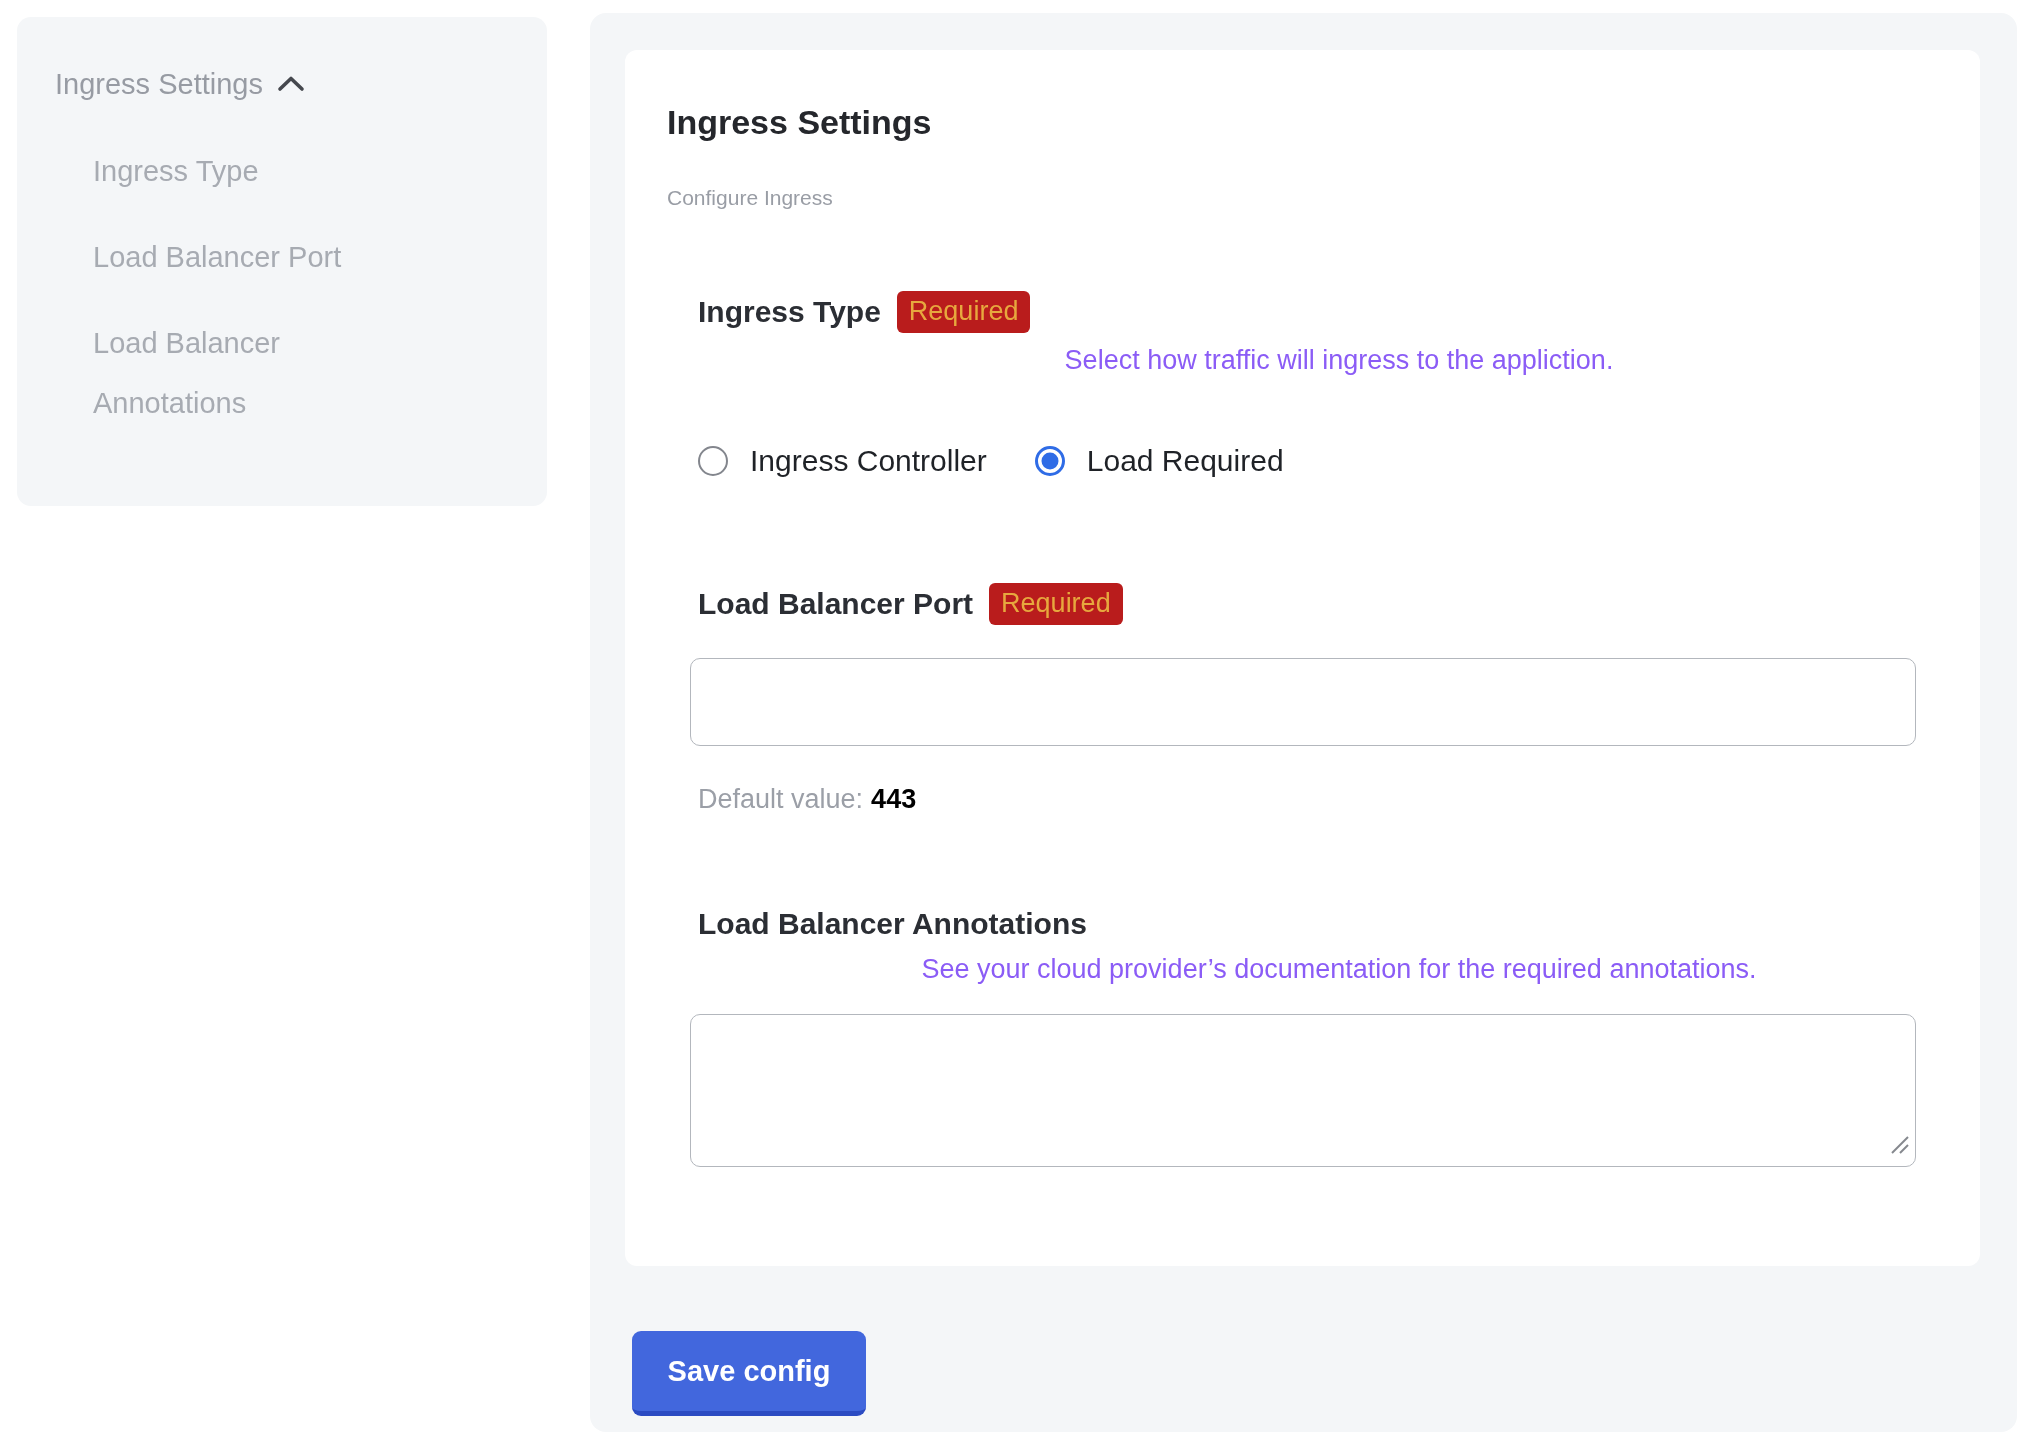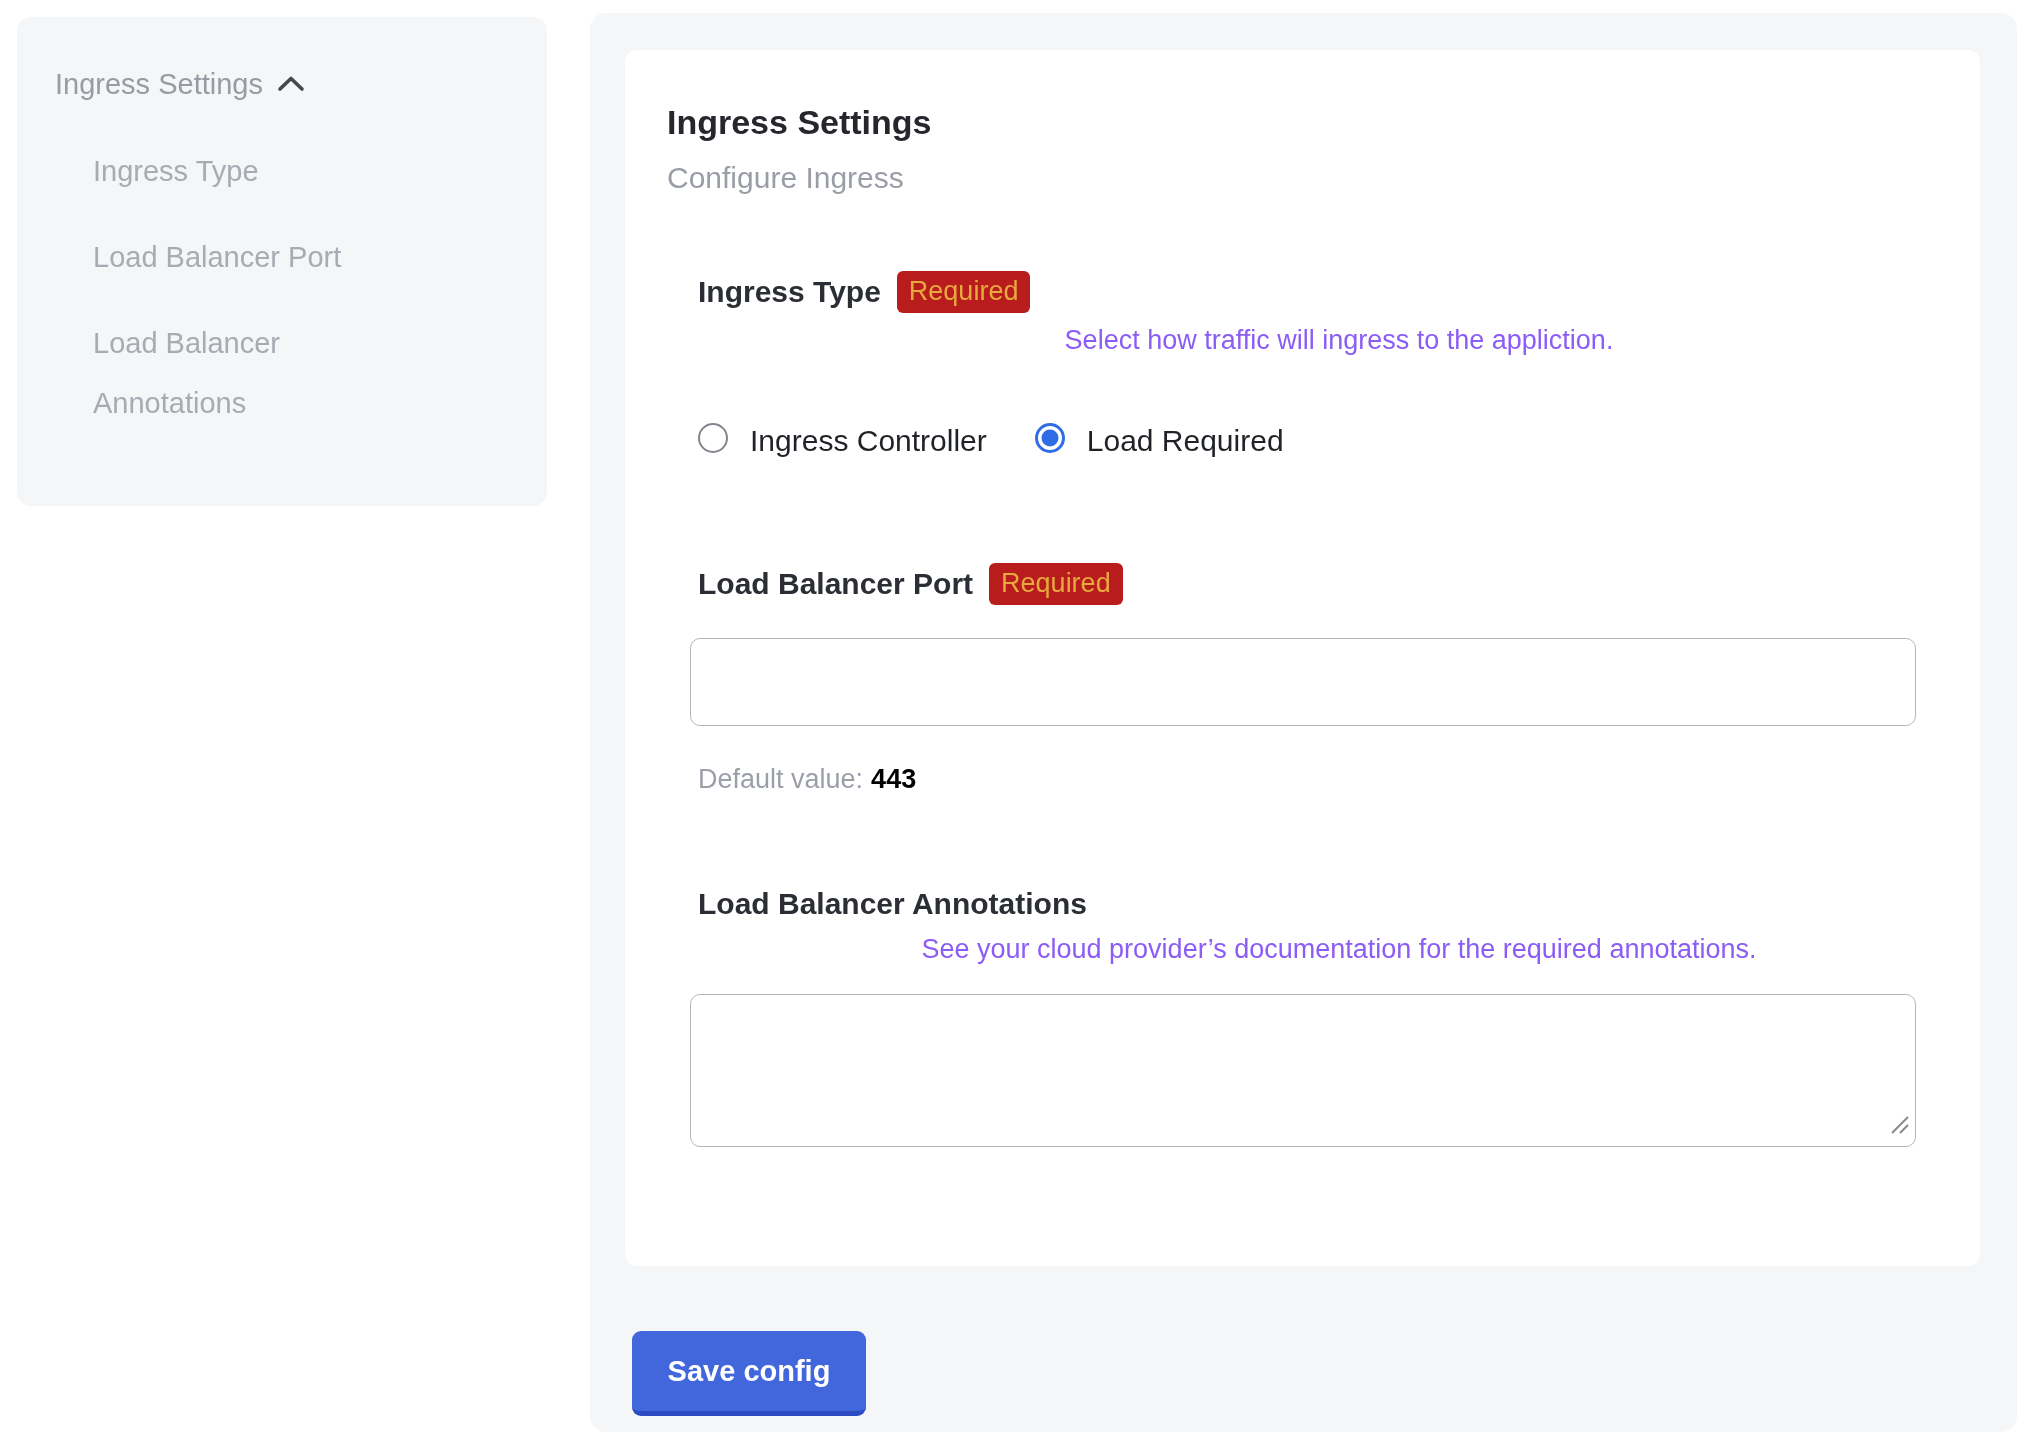--- a/index.html
+++ b/index.html
@@ -31,42 +31,42 @@
   }
   .card {
     position:absolute; left:35px; top:37px; width:1355px; height:1216px;
     background:#ffffff; border-radius:12px; padding-left:42px;
   }
   .card-title {
     margin-top:52px; font-size:34px; line-height:40px;
     font-weight:700; color:#25272c;
   }
   .card-subtitle {
-    margin-top:20px; font-size:30px; line-height:32px; color:#999da5;
+    margin-top:40px; font-size:21px; line-height:32px; color:#999da5;
   }
   .section { margin-left:31px; }
   .sec-heading-row { display:flex; align-items:center; gap:16px; }
   .sec-heading {
     font-size:30px; line-height:36px; font-weight:600; color:#2b2e34;
   }
   .badge {
     font-size:27px; line-height:27px; color:#e7a83e; background:#b91c1c;
     padding:7px 12px 8px; border-radius:6px;
   }
   .sec-desc {
     margin-top:11px; font-size:27px; line-height:32px; color:#8b5cf6;text-align:center;
   }
   .mt-sec1 { margin-top:77px; }
   .mt-radios { margin-top:67px; }
   .mt-sec2 { margin-top:104px; }
   .mt-sec3 { margin-top:91px; }
 
   
   .radio-row { display:flex; align-items:center; gap:48px; }
-  .radio-item { display:flex; align-items:flex-start; gap:22px; cursor:pointer; }
+  .radio-item { display:flex; align-items:center; gap:22px; cursor:pointer; }
   .radio-circle { width:30px; height:30px; border-radius:50%; position:relative; flex:0 0 auto; }
   .radio-circle.unchecked { border:2.5px solid #83868d; background:#ffffff; }
   .radio-circle.checked { border:3px solid #2f6ce6; background:#ffffff; }
   .radio-circle.checked::after {
     content:""; position:absolute; left:50%; top:50%; transform:translate(-50%,-50%);
     width:17px; height:17px; border-radius:50%; background:#2f6ce6;
   }
   .radio-label { font-size:30px; line-height:36px; font-weight:500; color:#1f2227; }
 
   

